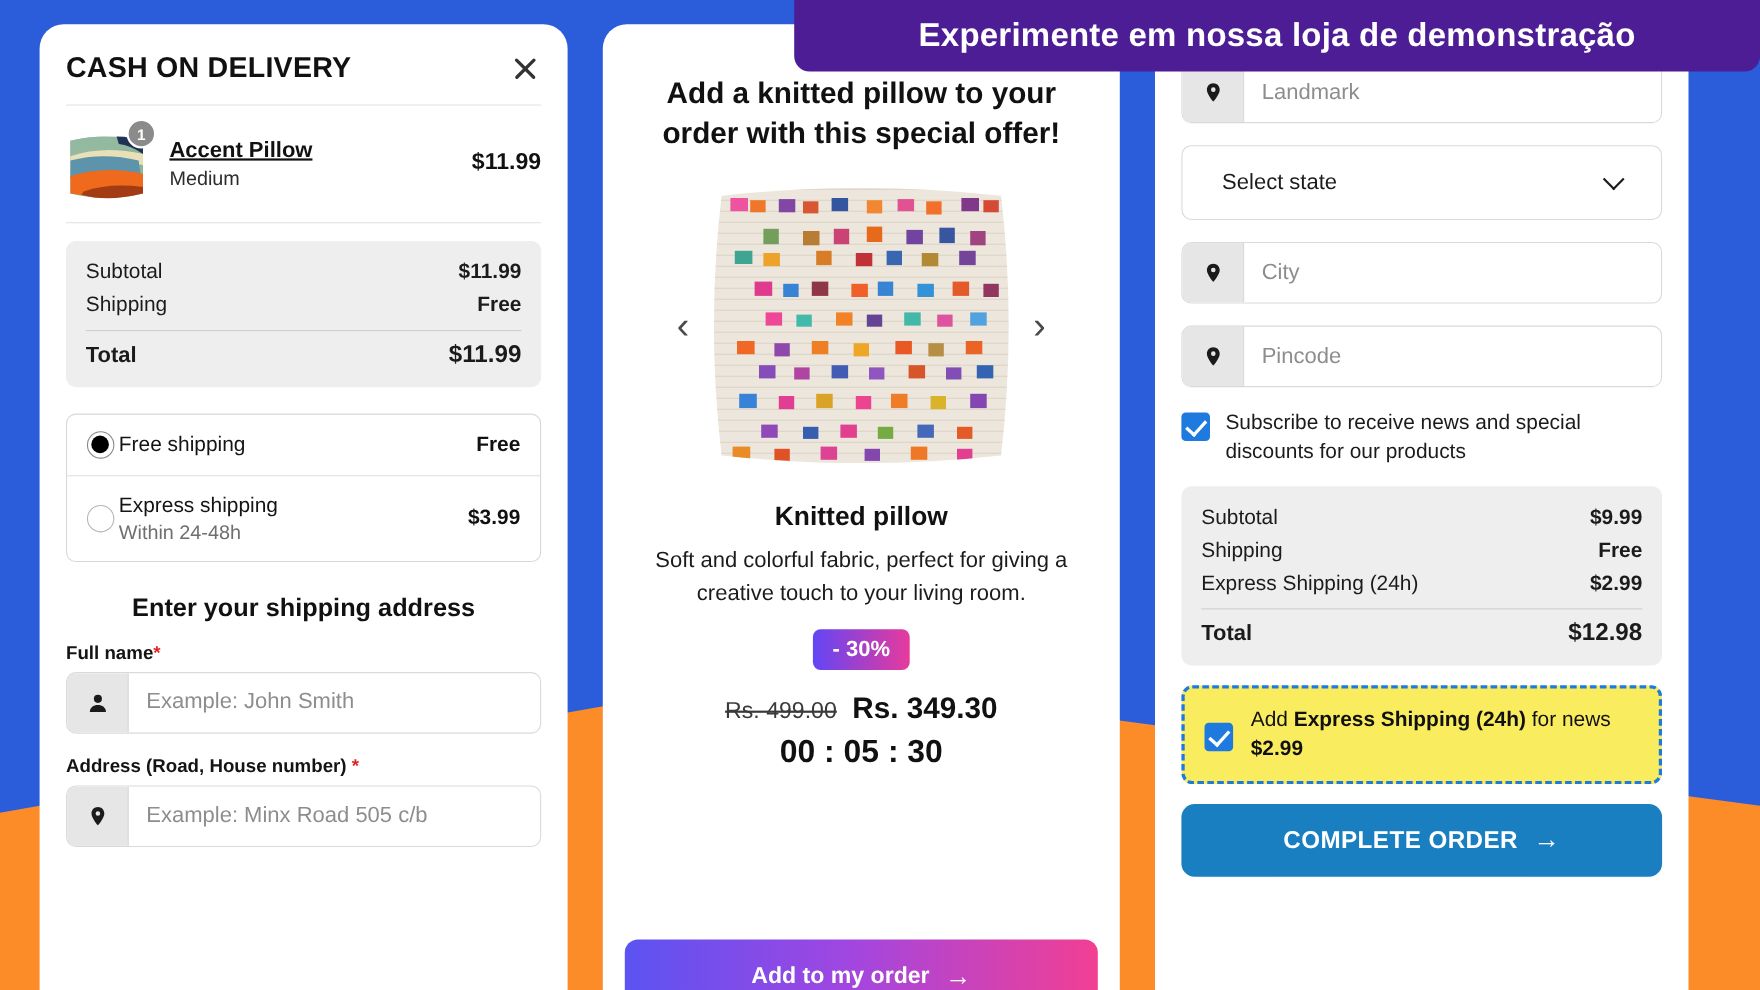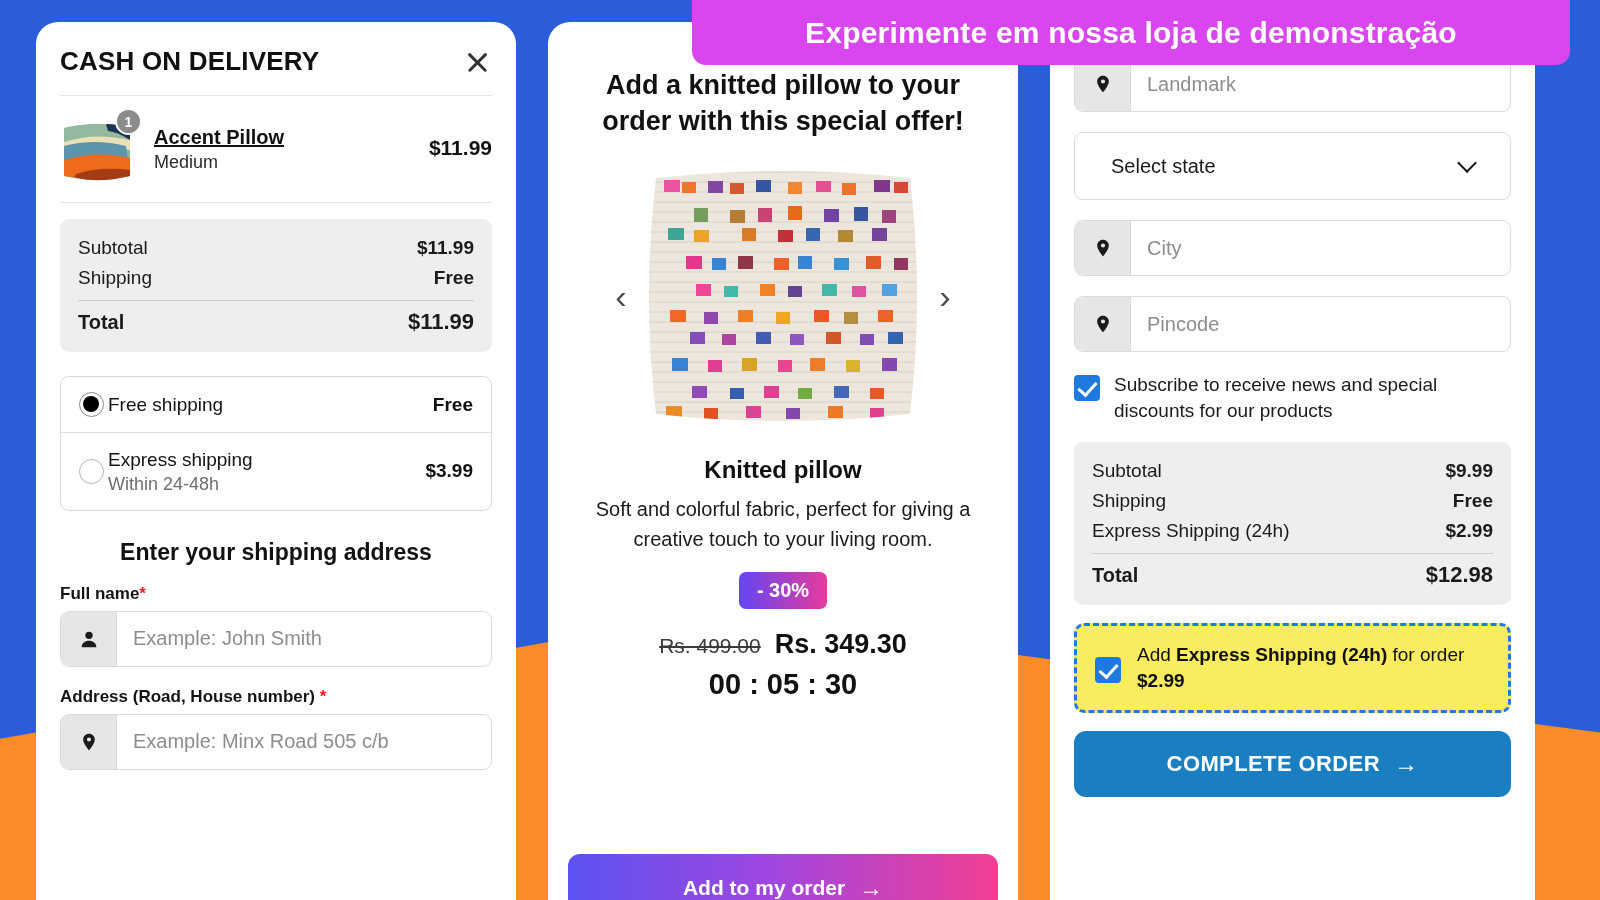--- a/index.html
+++ b/index.html
@@ -223,22 +223,22 @@
   .rp-cta {
     margin-top: 18px; width: 100%; height: 66px; background: #1a7fc1;
     border: 0; border-radius: 12px; color: #fff; font-size: 22px;
     font-weight: bold; letter-spacing: .4px; cursor: pointer;
     display: flex; align-items: center; justify-content: center; gap: 14px;
     font-family: inherit;
   }
 
   
   #demo-banner {
-    position: absolute; left: 692px; top: 0; width: 878px; height: 65px;
-    background: #d946ef; border-radius: 0 0 14px 14px;
+    position: absolute; left: 722px; top: 0; width: 878px; height: 65px;
+    background: #4c1d95; border-radius: 0 0 14px 14px;
     display: flex; align-items: center; justify-content: center;
     color: #fff; font-size: 30px; font-weight: bold; letter-spacing: .2px;
     z-index: 50;
   }
 
   .arrow-glyph { font-size: 24px; line-height: 1; }
 </style>
 </head>
 <body>
 
@@ -549,21 +549,21 @@
       </div>
       <div class="sum-div"></div>
       <div class="sum-row total">
         <span>Total</span>
         <span class="val">$12.98</span>
       </div>
     </div>
 
     <div class="upsell">
       <div class="cbox"></div>
-      <div class="upsell-txt"><span>Add </span><b>Express Shipping (24h)</b><span> for order </span><b>$2.99</b></div>
+      <div class="upsell-txt"><span>Add </span><b>Express Shipping (24h)</b><span> for news </span><b>$2.99</b></div>
     </div>
 
     <button class="rp-cta">
       <span>COMPLETE ORDER</span>
       <span class="arrow-glyph">→</span>
     </button>
 
   </div>
 </div>
 

